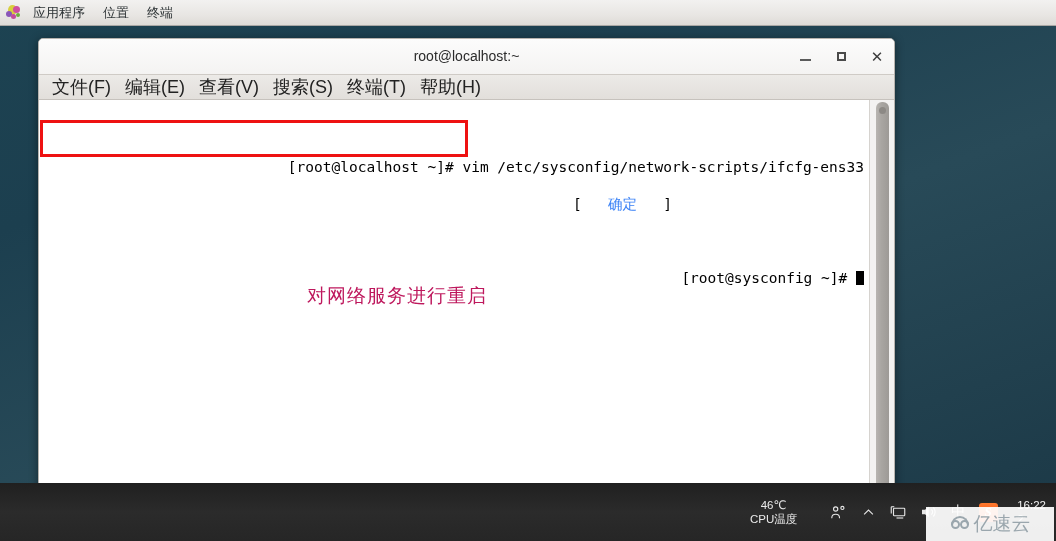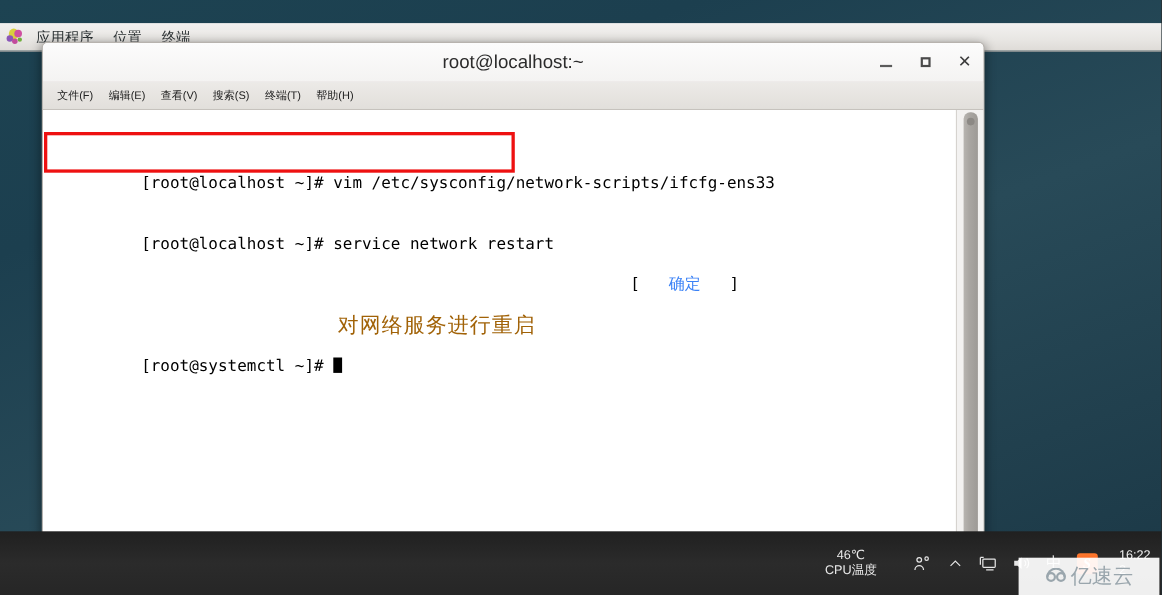--- a/index.html
+++ b/index.html
@@ -28,21 +28,20 @@
     position: absolute;
     left: 0; top: 0;
     width: 1056px;
     height: 26px;
     background: linear-gradient(180deg, #f2f1f0 0%, #e8e6e3 60%, #dedbd7 100%);
     border-bottom: 1px solid #a9a7a4;
     display: flex;
     align-items: center;
     box-sizing: border-box;
     padding-left: 4px;
-    margin-top: 21px;
   }
   #gnome-panel .panel-item {
     font-size: 13px;
     color: #2e3436;
     padding: 2px 9px;
     line-height: 18px;
     white-space: nowrap;
   }
   .gnome-foot {
     width: 18px; height: 18px;
@@ -80,21 +79,21 @@
     background: linear-gradient(180deg, #fcfcfc 0%, #f4f3f2 100%);
     border-bottom: 1px solid #cfcbc6;
     position: relative;
     border-radius: 4px 4px 0 0;
   }
   #title-text {
     position: absolute;
     left: 0; right: 0; top: 0;
     line-height: 35px;
     text-align: center;
-    font-size: 17px;
+    font-size: 14px;
     color: #2b2b2b;
   }
   .winbtns {
     position: absolute;
     right: 8px; top: 0;
     height: 35px;
     display: flex;
     align-items: center;
     gap: 18px;
   }
@@ -129,21 +128,21 @@
   #menubar {
     height: 25px;
     background: linear-gradient(180deg, #eceae7 0%, #e2dfdb 100%);
     border-bottom: 1px solid #c6c2bd;
     display: flex;
     align-items: center;
     padding-left: 6px;
     box-sizing: border-box;
   }
   #menubar .menu-item {
-    font-size: 10px;
+    font-size: 18px;
     color: #222;
     padding: 3px 7px;
     white-space: nowrap;
   }
 
   
   #term-body {
     position: relative;
     height: 401px;
     background: #ffffff;
@@ -152,20 +151,21 @@
   #term-text {
     position: absolute;
     left: 0; top: 2px;
     right: 30px;
     font-family: "DejaVu Sans Mono", "Liberation Mono", monospace;
     font-size: 14.5px;
     line-height: 18.5px;
     color: #000000;
     white-space: pre;
     padding-left: 2px;
+    text-align: right;
   }
   .tline { position: relative; height: 18.5px; }
   .ok-block {
     position: absolute;
     left: 532px;
     top: 0;
     white-space: pre;
   }
   .ok-bracket { color: #000; }
   .ok-word { color: #3b82f6; }
@@ -174,21 +174,21 @@
     width: 8px;
     height: 14px;
     background: #000;
     vertical-align: -2px;
   }
   #annotation {
     position: absolute;
     left: 268px;
     top: 183px;
     font-size: 19px;
-    color: #a16207;
+    color: #be185d;
     font-family: Liberation Sans, sans-serif;
     letter-spacing: 1px;
     white-space: nowrap;
   }
   #red-box {
     position: absolute;
     left: 1px;
     top: 20px;
     width: 428px;
     height: 37px;
@@ -360,27 +360,24 @@
       <div class="menu-item">帮助(H)</div>
     </div>
 
     <div id="term-body">
 
       <div id="term-text">
         <div class="tline">
           <span>[root@localhost ~]# vim /etc/sysconfig/network-scripts/ifcfg-ens33</span>
         </div>
         <div class="tline">
-          <span>[root@localhost ~]# service network restart</span>
-        </div>
-        <div class="tline">
           <span class="ok-block"><span class="ok-bracket">[</span>   <span class="ok-word">确定</span>   <span class="ok-bracket">]</span></span>
         </div>
         <div class="tline">
-          <span>[root@systemctl ~]# </span><span class="cursor"></span>
+          <span>[root@sysconfig ~]# </span><span class="cursor"></span>
         </div>
       </div>
 
       <div id="red-box"></div>
 
       <div id="annotation">对网络服务进行重启</div>
 
       <div id="term-scrollbar">
         <div class="thumb"></div>
       </div>

